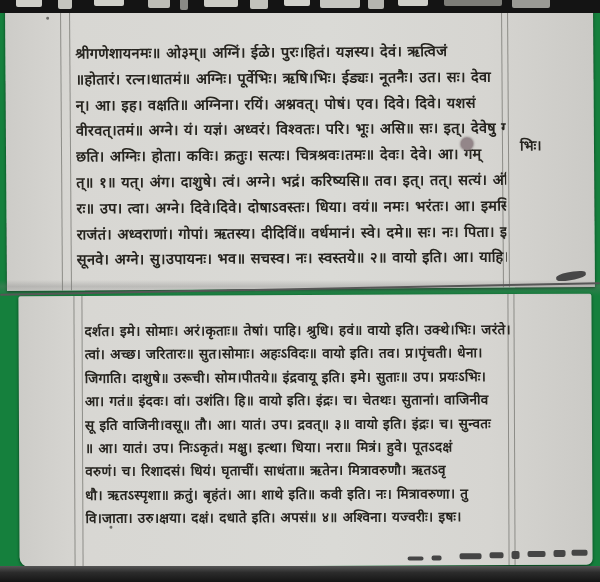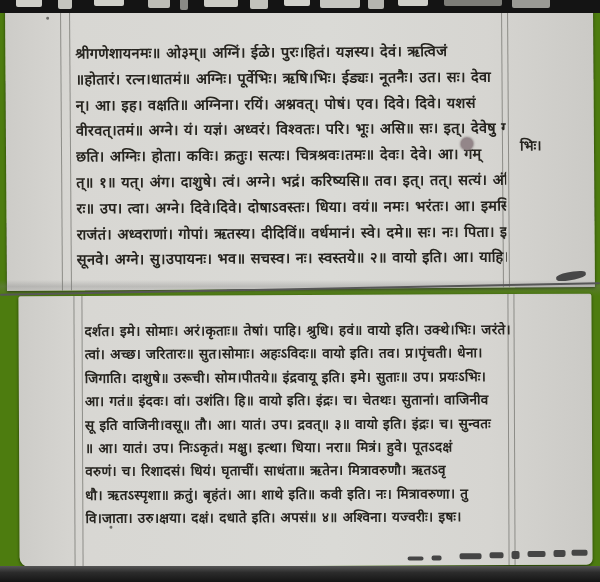--- a/index.html
+++ b/index.html
@@ -1,18 +1,18 @@
 <!DOCTYPE html>
 <html><head>
 <meta charset="utf-8">
 <style>
   html,body{margin:0;padding:0;background:#1f1f1f;}
   .photo{
     position:relative;width:600px;height:582px;overflow:hidden;
-    background:#4d7c0f;
+    background:#15803d;
     font-family:"DejaVu Sans","Liberation Sans",sans-serif;
   }
   
   .top-strip{position:absolute;left:0;top:0;width:600px;height:13px;background:#141414;z-index:3;}
   .frag{position:absolute;top:0;border-radius:0 0 2px 2px;}
   
   .page{
     position:absolute;
     background:linear-gradient(90deg,#cdccc8 0,#d8d7d3 12%,#dadad6 55%,#d6d5d1 82%,#cbcac6 100%);
     box-shadow:0 1px 3px rgba(0,0,0,.6);

